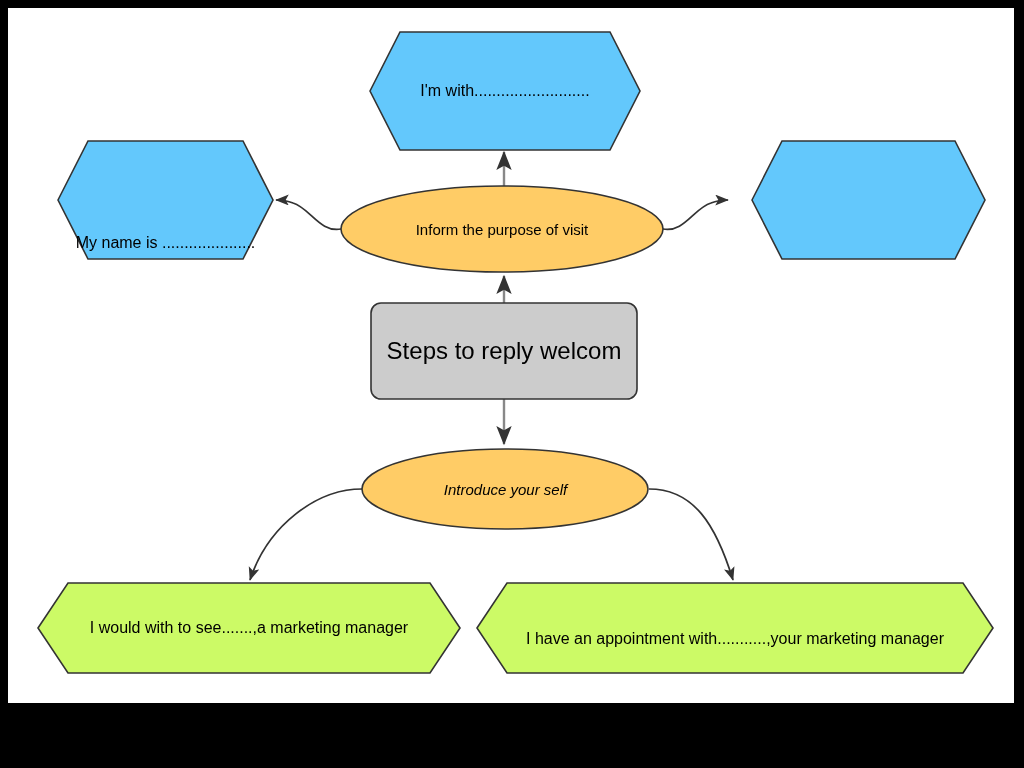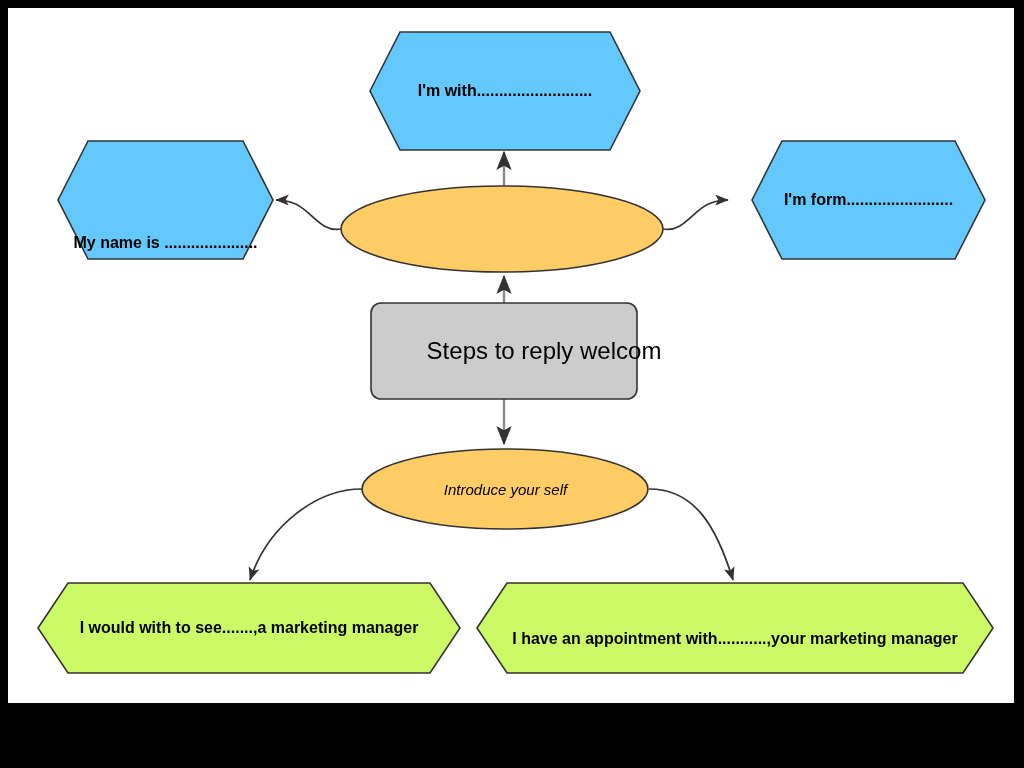--- a/index.html
+++ b/index.html
@@ -33,21 +33,21 @@
   .node-label {
     position: absolute;
     display: flex;
     align-items: center;
     justify-content: center;
     text-align: center;
     color: #000000;
     pointer-events: none;
     white-space: nowrap;
   }
-  .lbl-hex { font-size: 16px; font-weight: bold; }
+  .lbl-hex { font-size: 16px; }
   .lbl-ellipse { font-size: 15px; }
   .lbl-box { font-size: 24px; }
 </style>
 </head>
 <body>
 
 <div id="stage">
 
   <div id="canvas"></div>
 
@@ -89,24 +89,24 @@
 
     <polygon points="38,628 68,583 430,583 460,628 430,673 68,673" fill="#ccfa66" stroke="#333333" stroke-width="1.6"></polygon>
 
     <polygon points="477,628 507,583 963,583 993,628 963,673 507,673" fill="#ccfa66" stroke="#333333" stroke-width="1.6"></polygon>
   </svg>
 
   <div class="node-label lbl-hex" style="left:370px; top:32px; width:270px; height:118px;">I'm with..........................</div>
 
   <div class="node-label lbl-hex" style="left:58px; top:141px; width:215px; height:118px;margin-top:43px;">My name is .....................</div>
 
-  <div class="node-label lbl-hex" style="left:752px; top:141px; width:233px; height:118px;">I'm form........................</div>
 
+  <div class="node-label lbl-ellipse" style="left:341px; top:186px; width:322px; height:86px;">Inform the purpose of visit</div>
 
-  <div class="node-label lbl-box" style="left:371px; top:303px; width:266px; height:96px;margin-left:40px;">Steps to reply welcom</div>
+  <div class="node-label lbl-box" style="left:371px; top:303px; width:266px; height:96px;">Steps to reply welcom</div>
 
   <div class="node-label lbl-ellipse" style="left:362px; top:449px; width:287px; height:80px;font-style:italic;">Introduce your self</div>
 
   <div class="node-label lbl-hex" style="left:38px; top:583px; width:422px; height:90px;">I would with to see.......,a marketing manager</div>
 
   <div class="node-label lbl-hex" style="left:477px; top:583px; width:516px; height:112px;">I have an appointment with...........,your marketing manager</div>
 
 </div>
 
 </body></html>

